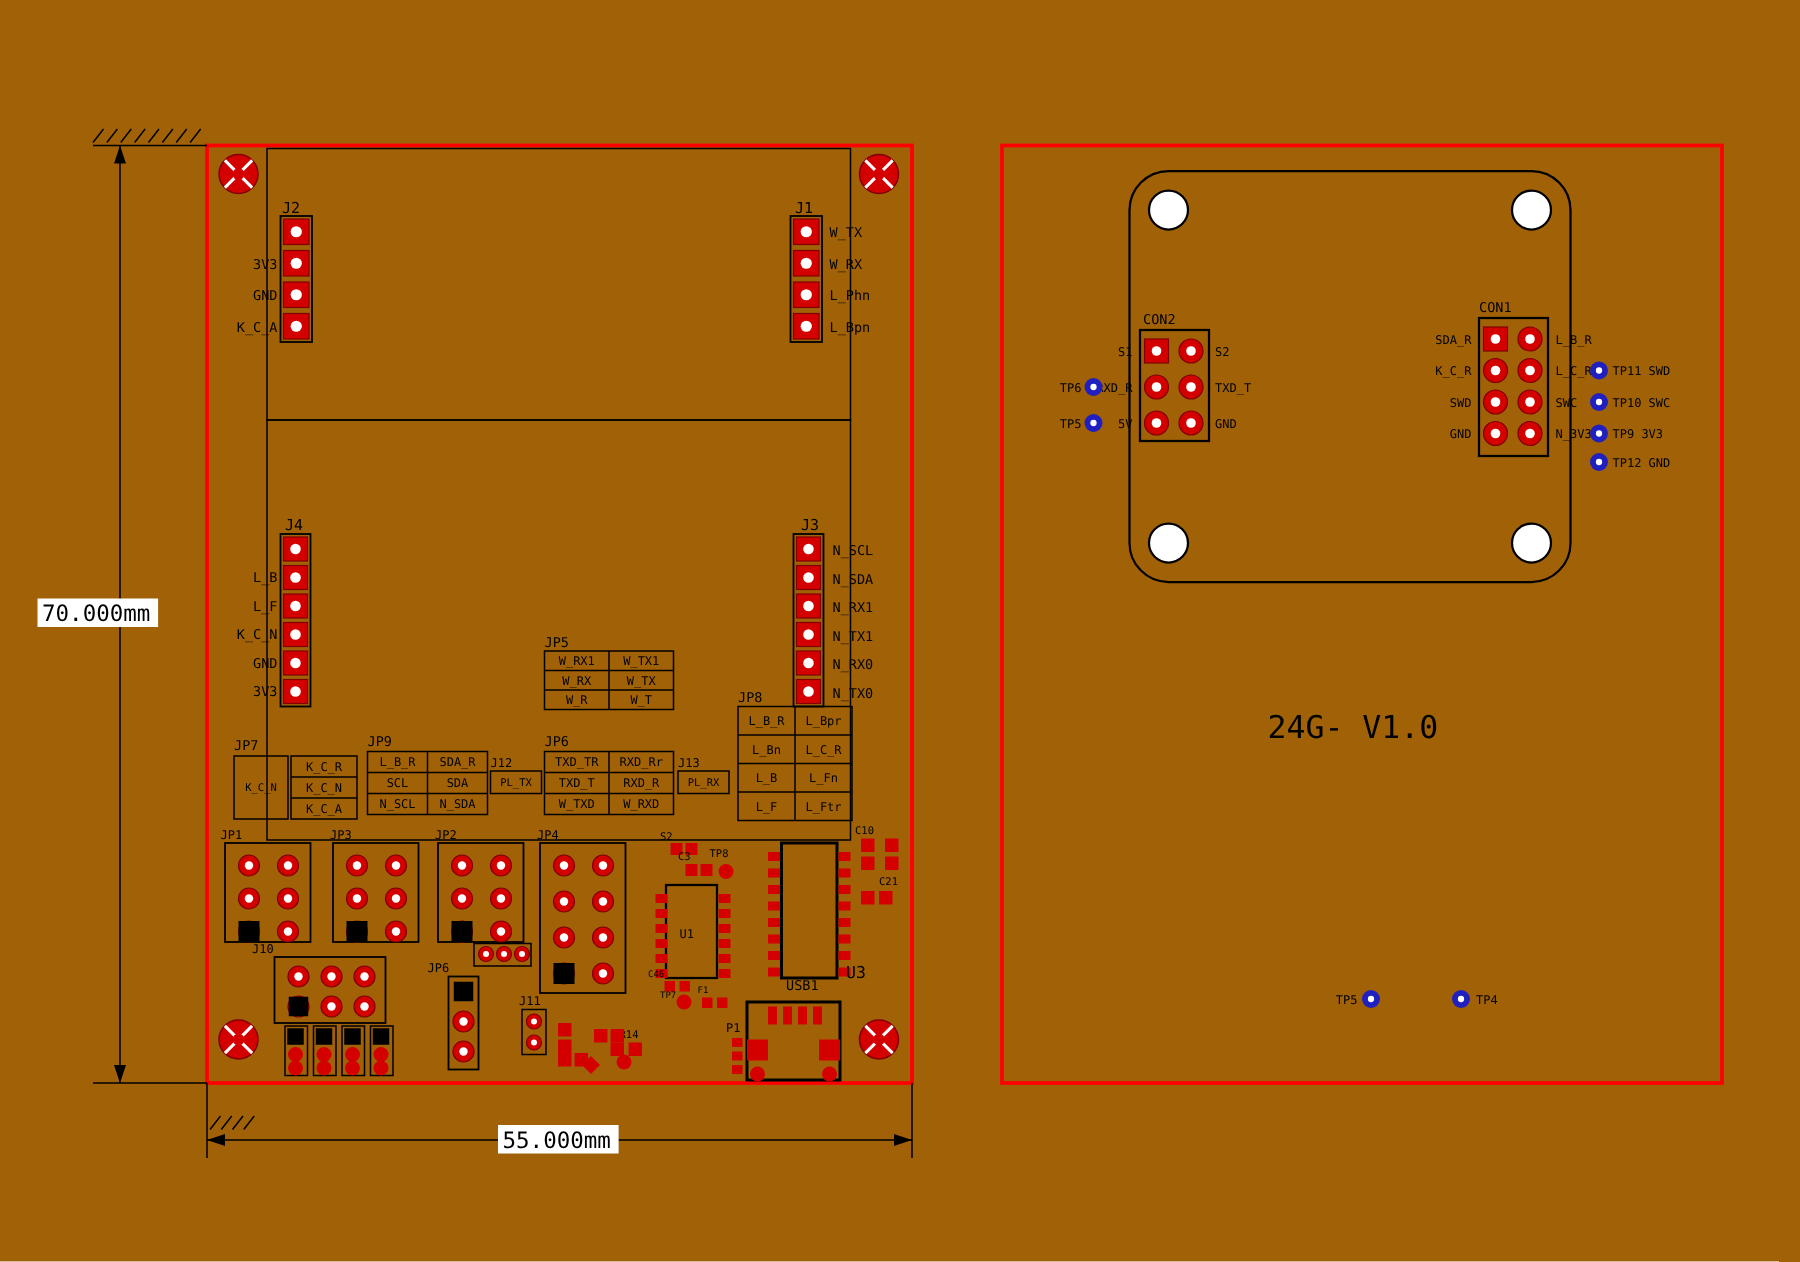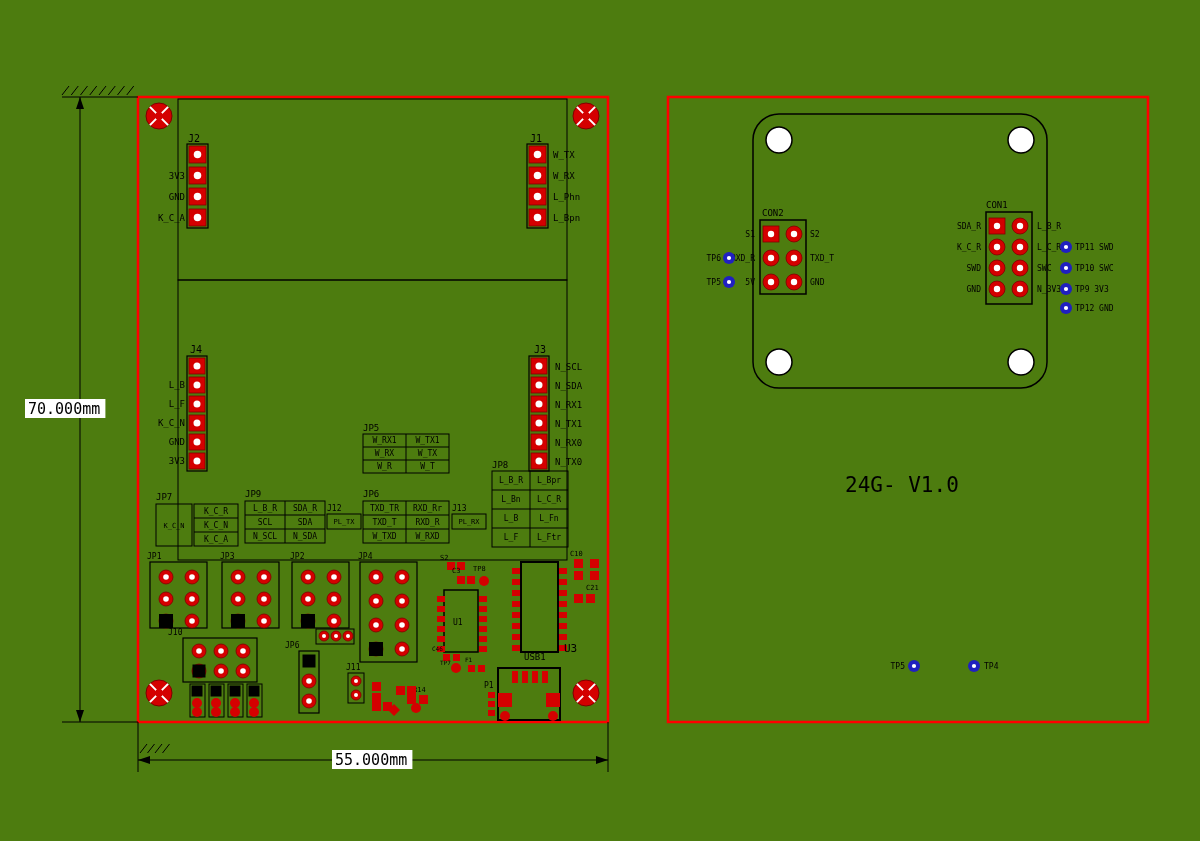--- a/index.html
+++ b/index.html
@@ -1,16 +1,16 @@
 <!DOCTYPE html>
 <html><head>
 <meta charset="utf-8">
 <style>
   html,body{margin:0;padding:0;background:#ffffff;}
-  #canvas{position:relative;width:1200px;height:841px;background:#4d7c0f;overflow:hidden;}
+  #canvas{position:relative;width:1200px;height:841px;background:#a16207;overflow:hidden;}
   svg{display:block;}
   svg text{font-family:"DejaVu Sans Mono","Liberation Mono",monospace;fill:#000000;}
 </style>
 </head>
 <body>
 
 <div id="canvas">
   <svg id="drawing" width="1200" height="841" viewBox="0 0 1200 841">
       <g>
         <rect x="138" y="97" width="470" height="625" rx="0" fill="none" stroke="#ff0000" stroke-width="2.5"></rect>

